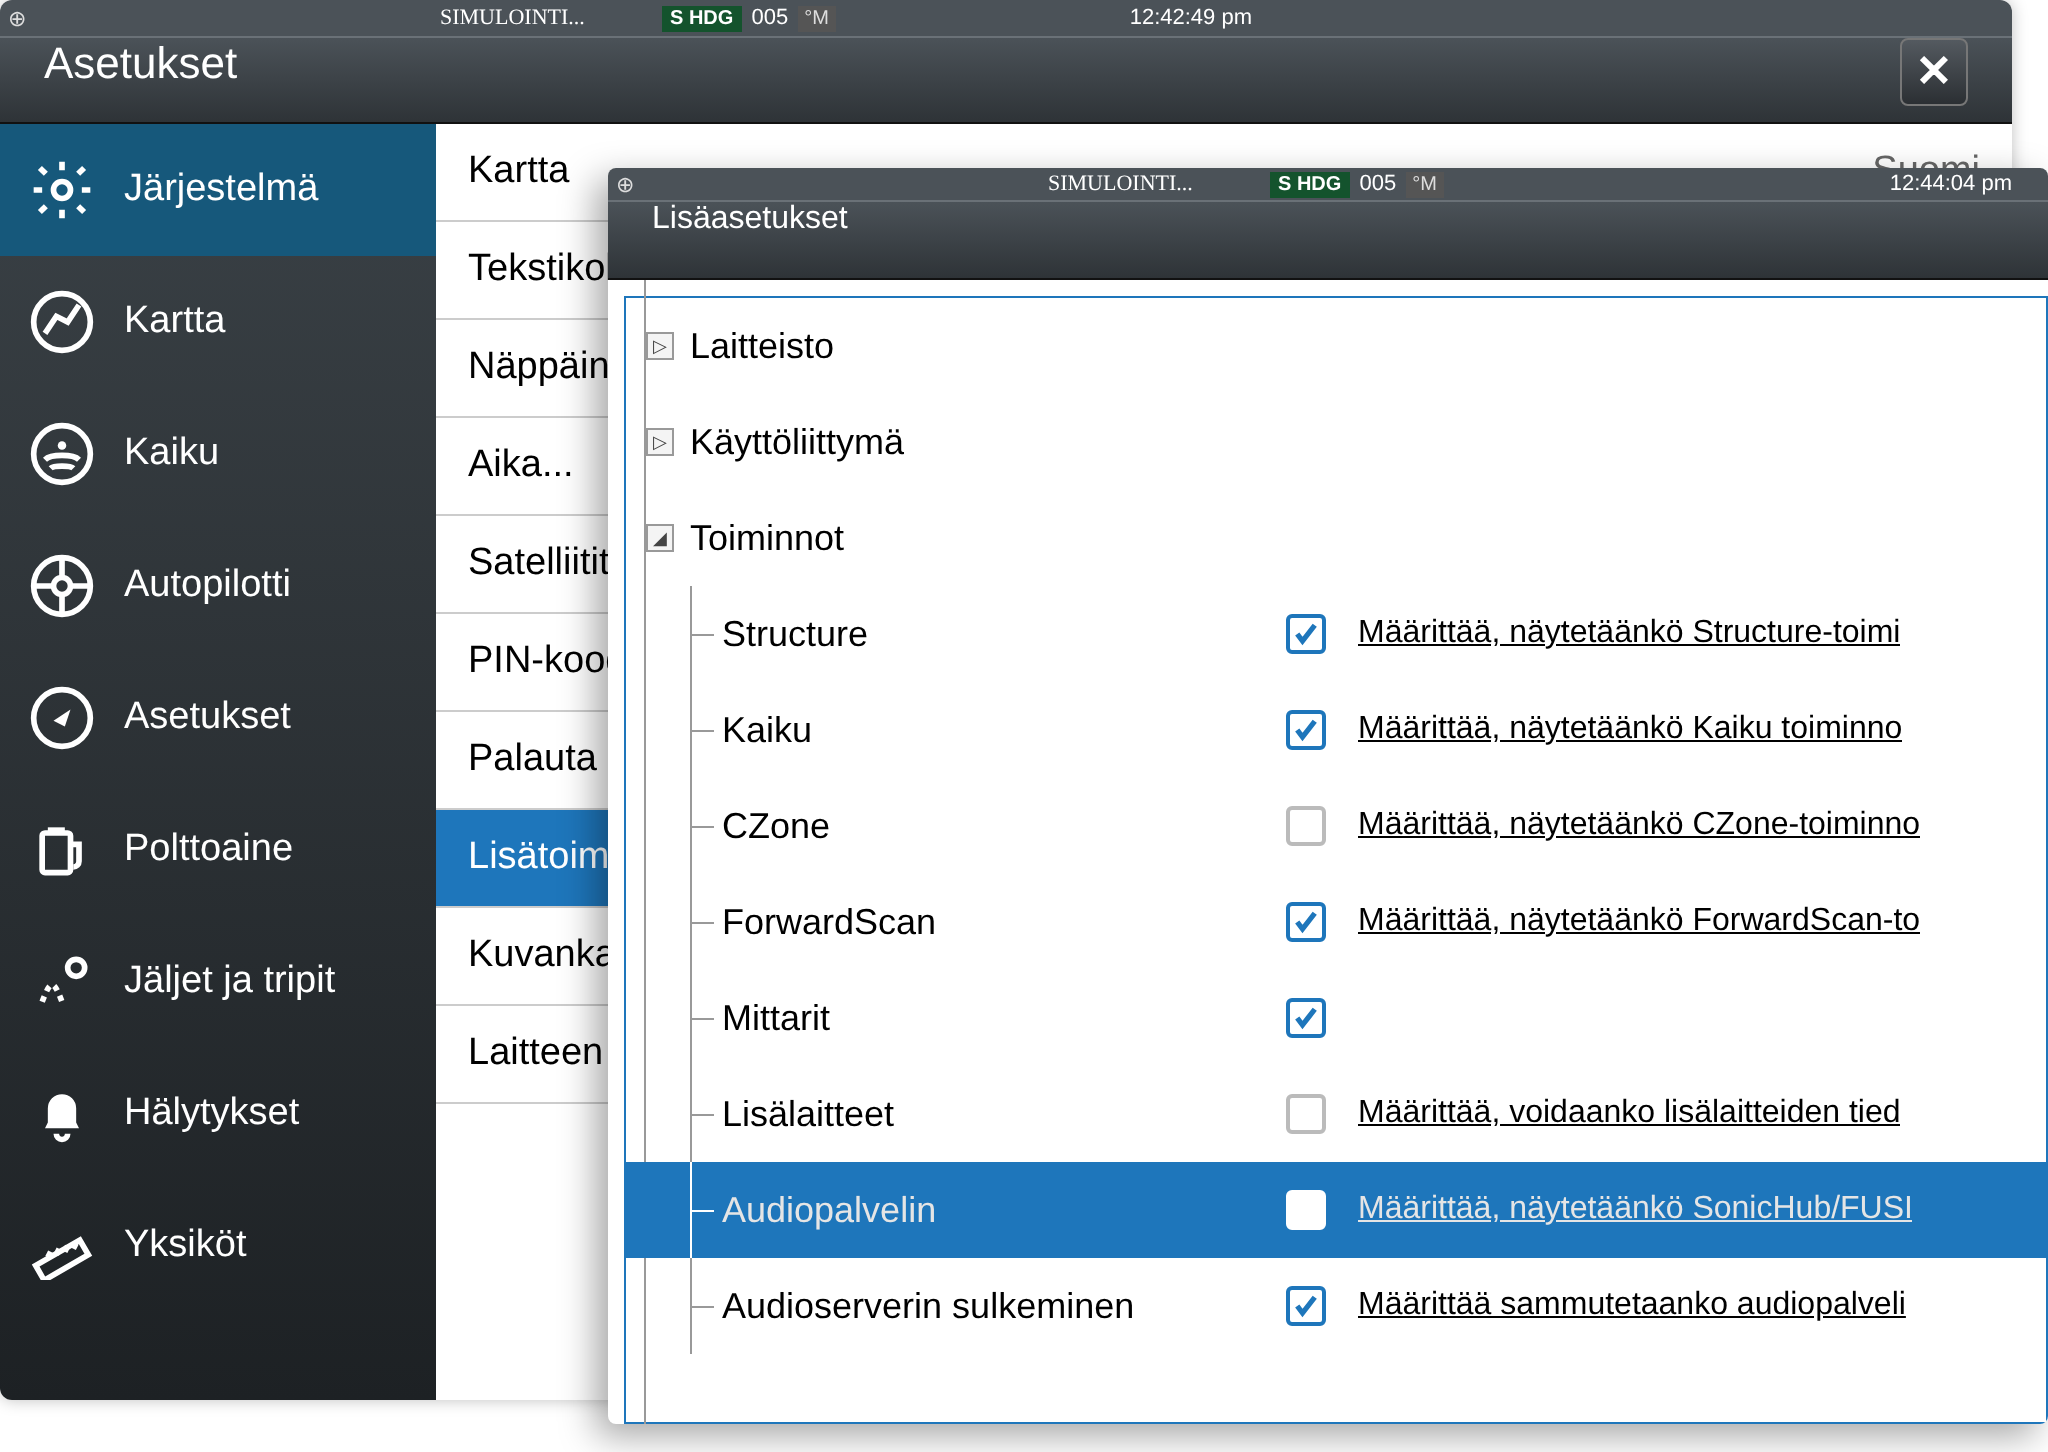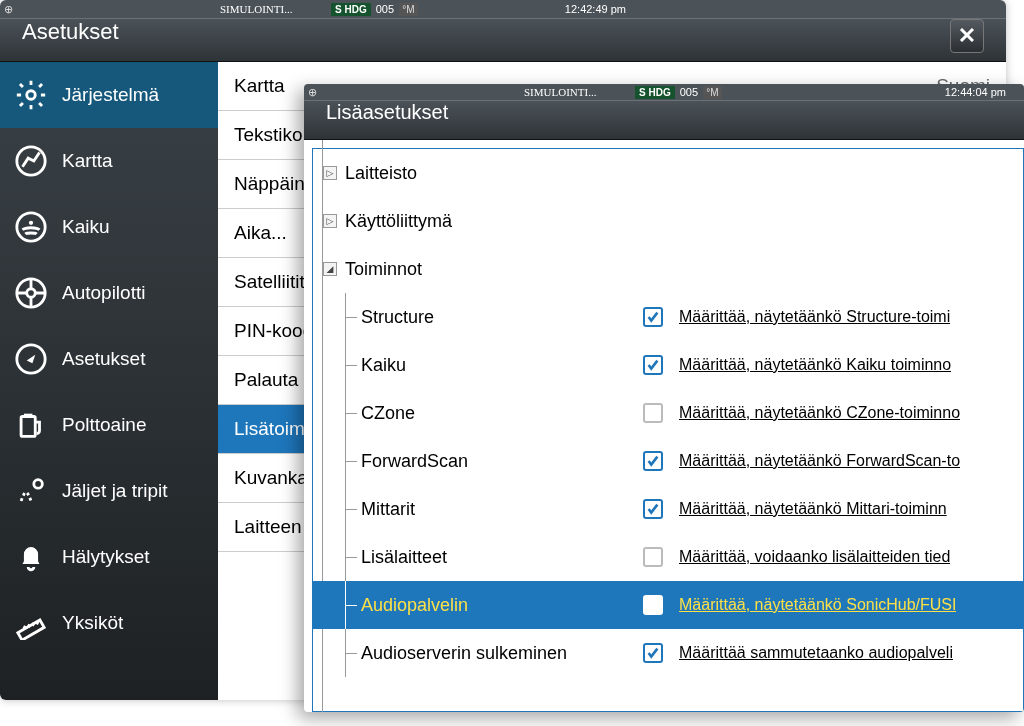--- a/index.html
+++ b/index.html
@@ -30,39 +30,39 @@
   .row { height: 49px; display:flex; align-items:center; padding: 0 16px; font-size: 19px; color:#000; border-bottom:1px solid #ccc; cursor:pointer; }
   .row.active { background:#1e76bb; color:#fff; }
   .row .value { margin-left:auto; color:#666; font-size:19px; }
 
   
   .front-window { position:absolute; left:304px; top:84px; width:720px; height:628px; background:#fff; border-radius:4px; box-shadow: -6px 6px 18px rgba(0,0,0,.35); overflow:hidden; }
   .front-window .statusbar { height:16px; }
   .front-window .statusbar .sim { left: 220px; }
   .front-window .statusbar .hdg { left: 300px; }
   .front-window .statusbar .clock { right: 18px; }
-  .front-window .titlebar { height: 40px; font-size:20px; }
+  .front-window .titlebar { height: 40px; font-size:16px; }
   .front-body { padding: 8px 0 0 8px; position:relative; height:calc(100% - 56px); }
   .tree-outer { border:1px solid #1e76bb; height: 100%; overflow:hidden; }
   .tree-item { display:flex; align-items:center; height:48px; font-size:18px; color:#000; position:relative; }
   .tree-expander { width:14px; height:14px; border:1px solid #999; background:#f4f4f4; display:flex; align-items:center; justify-content:center; font-size:9px; color:#444; margin-right:8px; }
   .tree-label { color:#000; }
   .tree-top { padding-left: 10px; }
   .tree-child { padding-left: 48px; position:relative; }
   .tree-child::before { content:""; position:absolute; left:32px; top:0; bottom:0; width:1px; background:#999; }
   .tree-child::after { content:""; position:absolute; left:32px; top:24px; width:12px; height:1px; background:#999; }
   .tree-vline { position:absolute; left:18px; top:0; bottom:0; width:1px; background:#999; }
   .check { width:20px; height:20px; border:2px solid #1e76bb; border-radius:3px; margin-right:16px; display:flex; align-items:center; justify-content:center; }
   .check.unchecked { border-color:#bbb; }
   .check svg { width:14px; height:14px; stroke:#1e76bb; stroke-width:3; fill:none; }
   .desc { color:#000; font-size:16px; white-space:nowrap; overflow:hidden;text-decoration:underline; }
   .tree-child .right { position:absolute; left:330px; right:0; display:flex; align-items:center; }
   .tree-child.selected { background:#1e76bb; color:#fff; }
   .tree-child.selected .tree-label,
-  .tree-child.selected .desc { color:#fde047; }
+  .tree-child.selected .desc { color:#e5e5e5; }
   .tree-child.selected .check { border-color:#fff; background:#fff; }
   .tree-child.selected::before,
   .tree-child.selected::after { background:#fff; }
 </style>
 </head>
 <body>
 
 <div class="back-window">
   <div class="statusbar">
     <span class="globe">⊕</span>
@@ -273,21 +273,20 @@
           </span>
         </div>
         <div class="tree-item tree-child">
           <span class="tree-label">Mittarit</span>
           <span class="right">
             <span class="check">
               <svg viewBox="0 0 16 16">
                 <path d="M3 8l3 4 7-9"></path>
               </svg>
             </span>
-            <span class="desc">Määrittää, näytetäänkö Mittari-toiminn</span>
           </span>
         </div>
         <div class="tree-item tree-child">
           <span class="tree-label">Lisälaitteet</span>
           <span class="right">
             <span class="check unchecked"></span>
             <span class="desc">Määrittää, voidaanko lisälaitteiden tied</span>
           </span>
         </div>
         <div class="tree-item tree-child selected">

